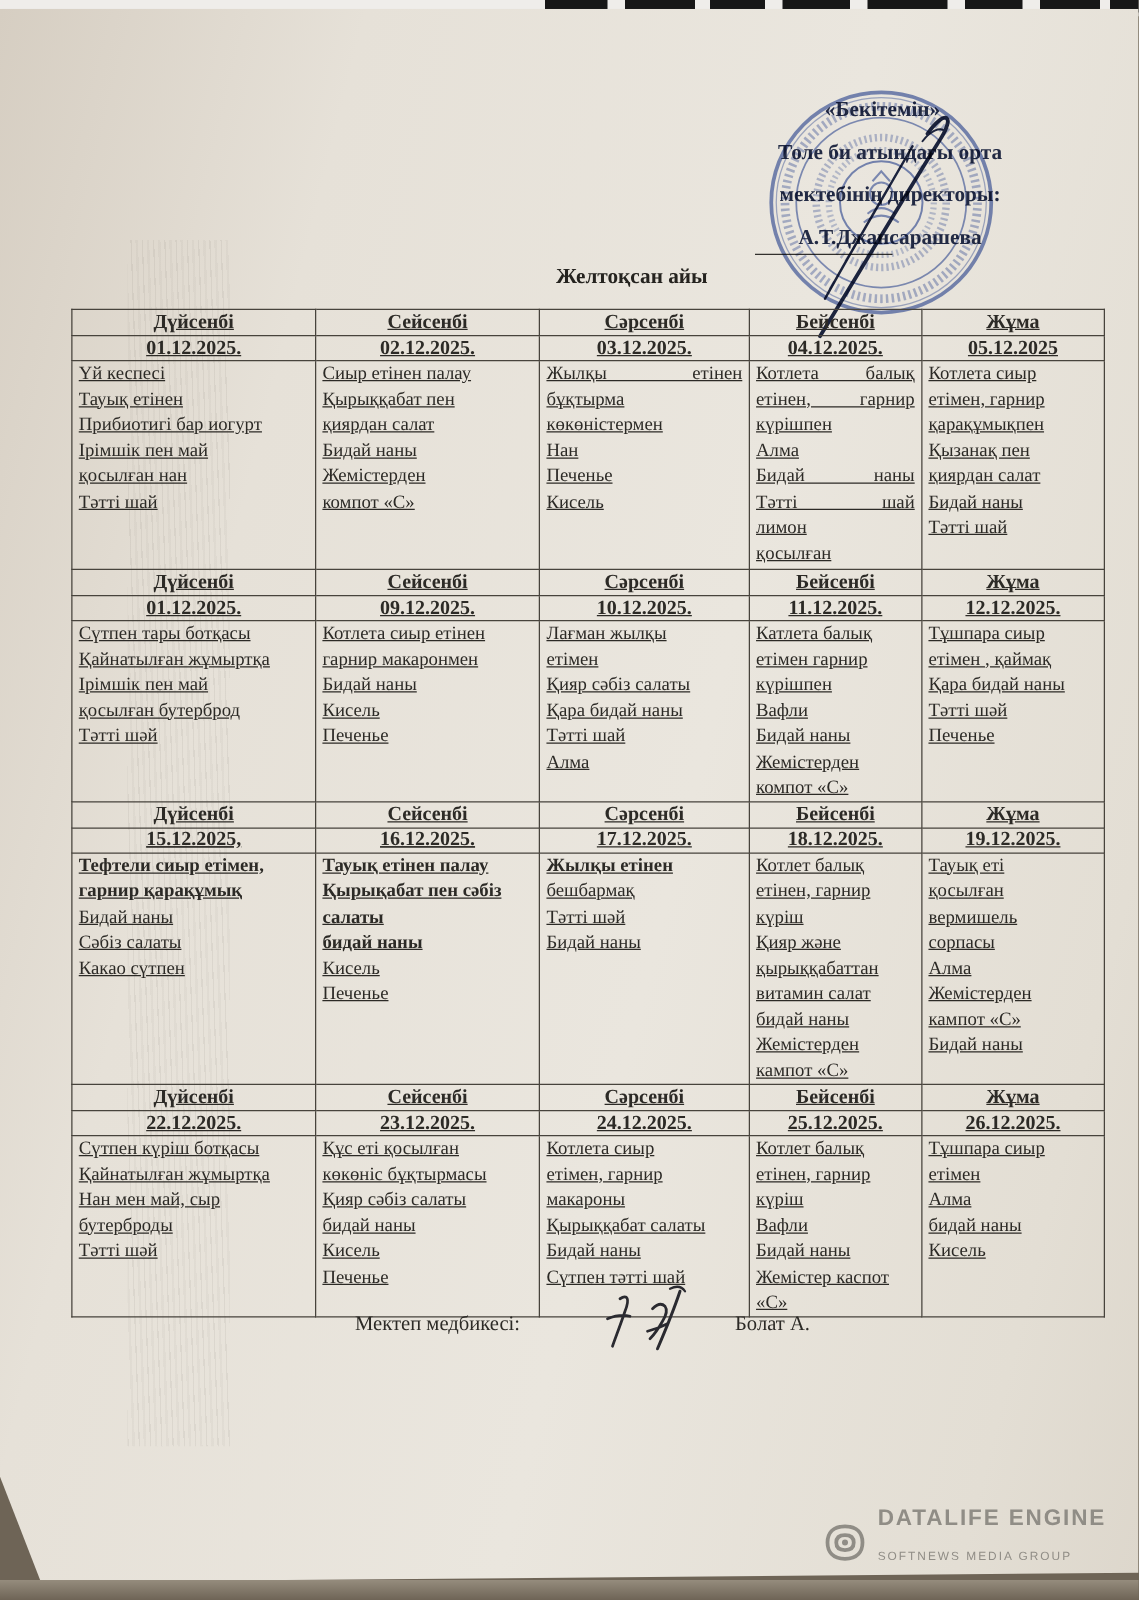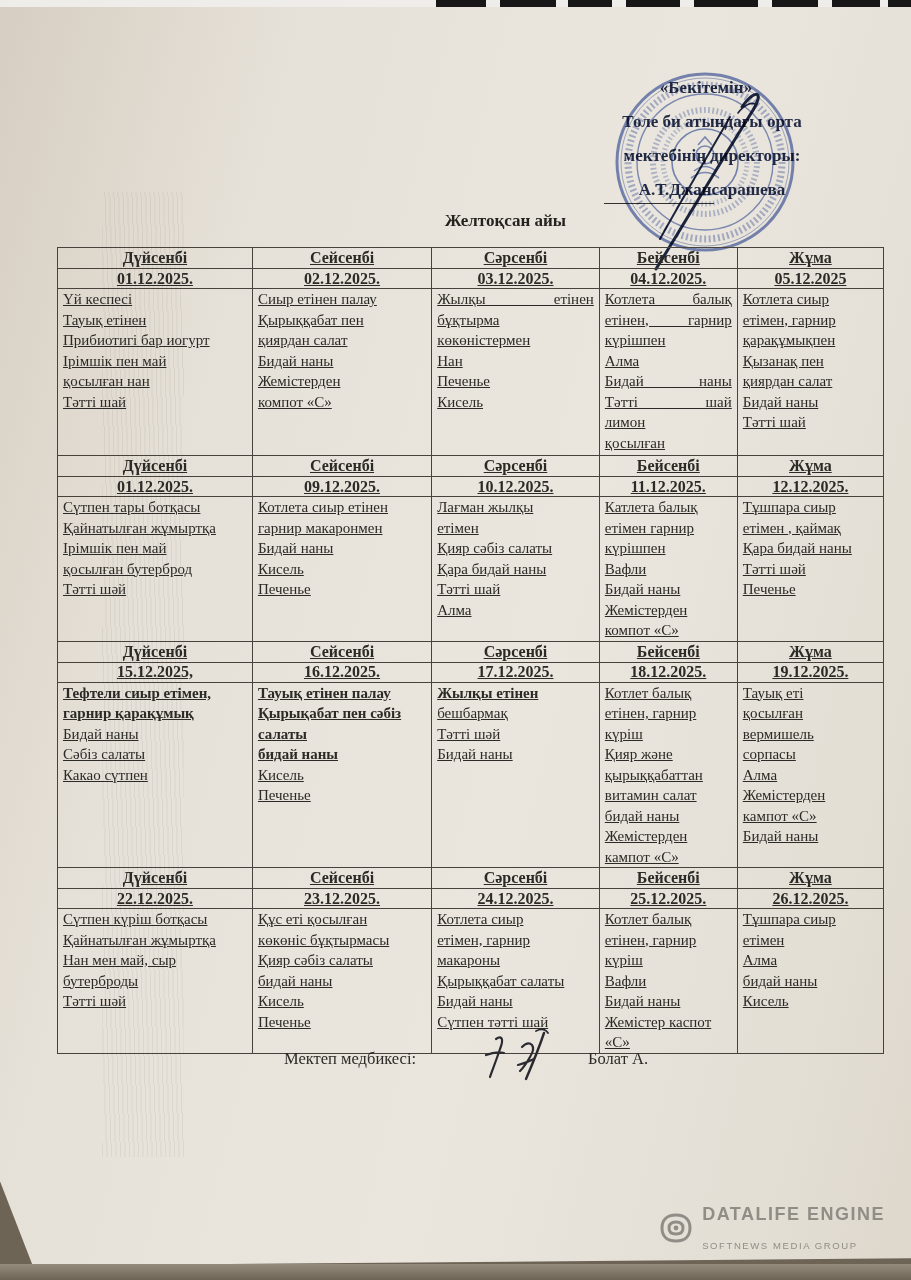--- a/index.html
+++ b/index.html
@@ -51,21 +51,21 @@
   td.date-c.u span{text-decoration:underline;}
   td.menu-c{vertical-align:top;font-size:15px;line-height:20.5px;padding:3px 6px 4px 7px;}
   .menu-line{min-height:20px;}
   .menu-line.b{font-weight:bold;}
   td.menu-c.just .menu-line{text-align:justify;text-align-last:justify;}
   
   .nurse{position:absolute;top:1042px;left:284px;font-size:16.5px;color:#2c2a26;}
   .nurse-sign{position:absolute;left:478px;top:1018px;width:100px;height:64px;}
   .nurse-name{position:absolute;top:1042px;left:588px;font-size:16.5px;color:#2c2a26;}
   
-  .watermark{position:absolute;right:26px;bottom:16px;display:flex;align-items:center;gap:9px;color:#908d86;}
+  .watermark{position:absolute;right:26px;bottom:16px;display:flex;align-items:flex-end;gap:9px;color:#908d86;}
   .wm-text .t1{font-family:"Liberation Sans",sans-serif;font-weight:bold;font-size:18px;letter-spacing:1.5px;}
   .wm-text .t2{font-family:"Liberation Sans",sans-serif;font-size:9.5px;letter-spacing:1.6px;margin-top:15px;}
 </style>
 </head>
 <body>
 
 <div class="top-strip">
   <div class="letter" style="left:436px;width:50px;height:8px;"></div>
   <div class="letter" style="left:500px;width:56px;height:11px;"></div>
   <div class="letter" style="left:568px;width:44px;height:12px;"></div>

